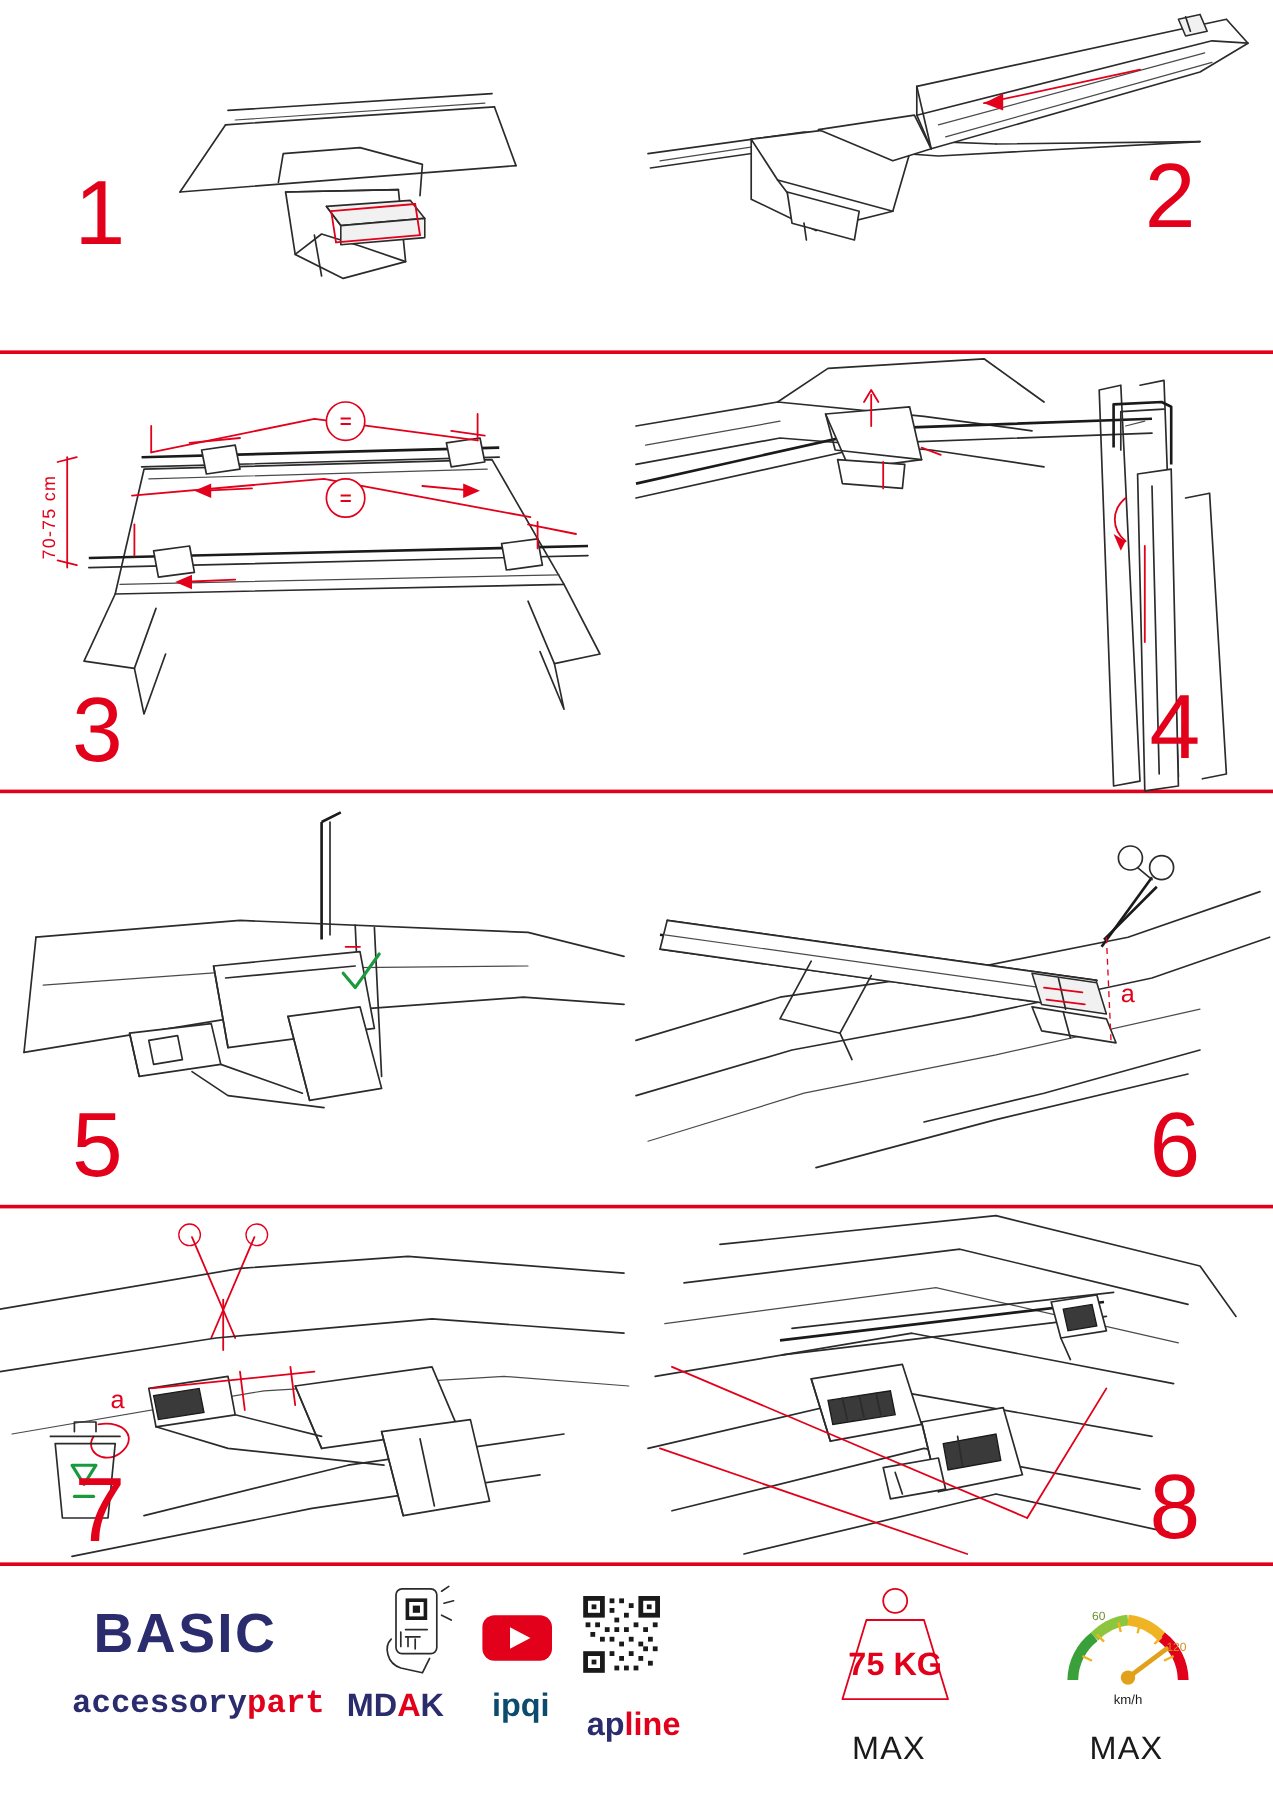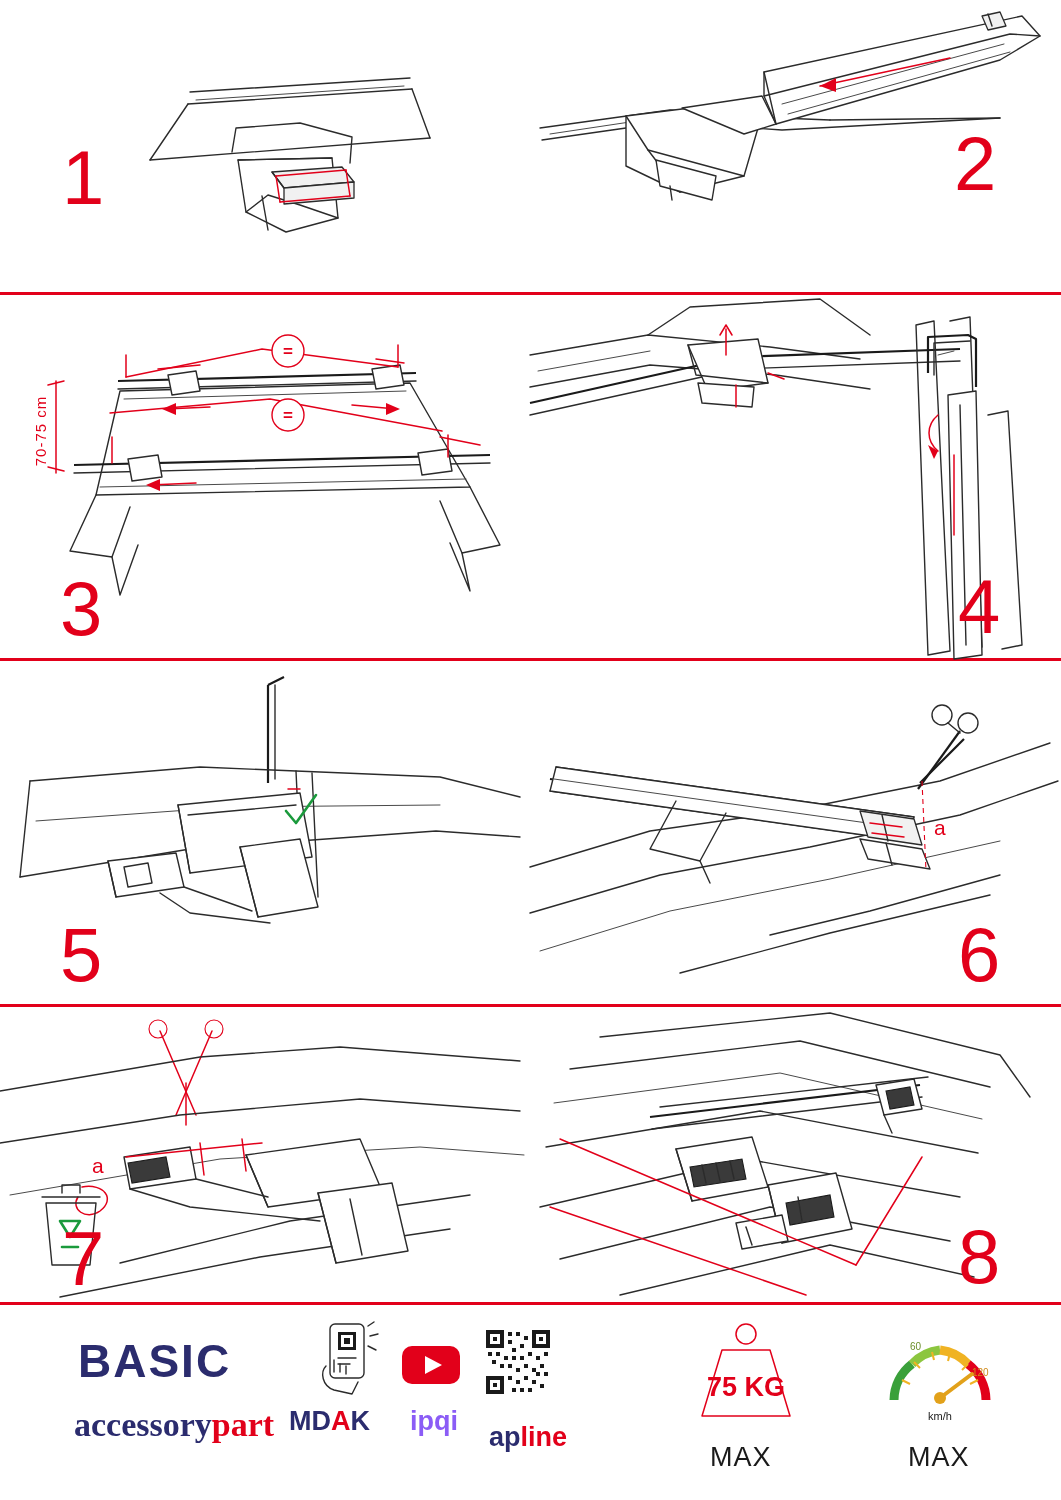--- a/index.html
+++ b/index.html
@@ -30,26 +30,26 @@
   .green{fill:none;stroke:#1a9a3c;stroke-width:2.6;stroke-linecap:round;stroke-linejoin:round;}
 
   .dimtxt{font-family:"Liberation Sans",sans-serif;font-size:15px;fill:#e2001a;letter-spacing:1px;}
   .lettxt{font-family:"Liberation Sans",sans-serif;font-size:21px;fill:#e2001a;}
   .eqc{fill:#ffffff;stroke:#e2001a;stroke-width:1.4;}
   .eqt{font-family:"Liberation Sans",sans-serif;font-size:17px;fill:#e2001a;font-weight:bold;}
 
   
   .footer{position:absolute;left:0;top:1302px;width:1061px;height:198px;}
   .brandbasic{position:absolute;left:78px;top:32px;font-family:"Liberation Sans",sans-serif;font-size:46px;font-weight:bold;color:#2b2c6e;letter-spacing:2px;}
-  .brandsub{position:absolute;left:74px;top:104px;font-family:Liberation Serif, serif;font-size:34px;font-weight:bold;color:#2b2c6e;letter-spacing:0px;}
+  .brandsub{position:absolute;left:60px;top:104px;font-family:Liberation Mono, monospace;font-size:27px;font-weight:bold;color:#2b2c6e;letter-spacing:0px;}
   .brandsub .alt{color:#e2001a;}
   .logoword{position:absolute;font-family:"Liberation Sans",sans-serif;font-size:27px;font-weight:bold;text-align:center;}
   .lw-mdak{left:289px;top:104px;color:#2b2c6e;}
   .lw-mdak .a{color:#e2001a;}
-  .lw-ipqi{left:410px;top:104px;color:#8b5cf6;}
+  .lw-ipqi{left:410px;top:104px;color:#0c4a6e;}
   .lw-apline{left:489px;top:120px;color:#2b2c6e;}
   .lw-apline .red{color:#e2001a;}
   .maxlabel{position:absolute;font-family:"Liberation Sans",sans-serif;font-size:27px;color:#1a1a1a;letter-spacing:1px;text-align:center;}
   .kgtxt{font-family:"Liberation Sans",sans-serif;font-size:27px;fill:#e2001a;font-weight:bold;}
   .kmh{font-family:"Liberation Sans",sans-serif;font-size:11px;fill:#1a1a1a;}
   .gtick{font-family:"Liberation Sans",sans-serif;font-size:10px;fill:#6b8f2a;}
   .gtick2{font-family:"Liberation Sans",sans-serif;font-size:10px;fill:#d08a1a;}
 </style>
 </head>
 <body>

